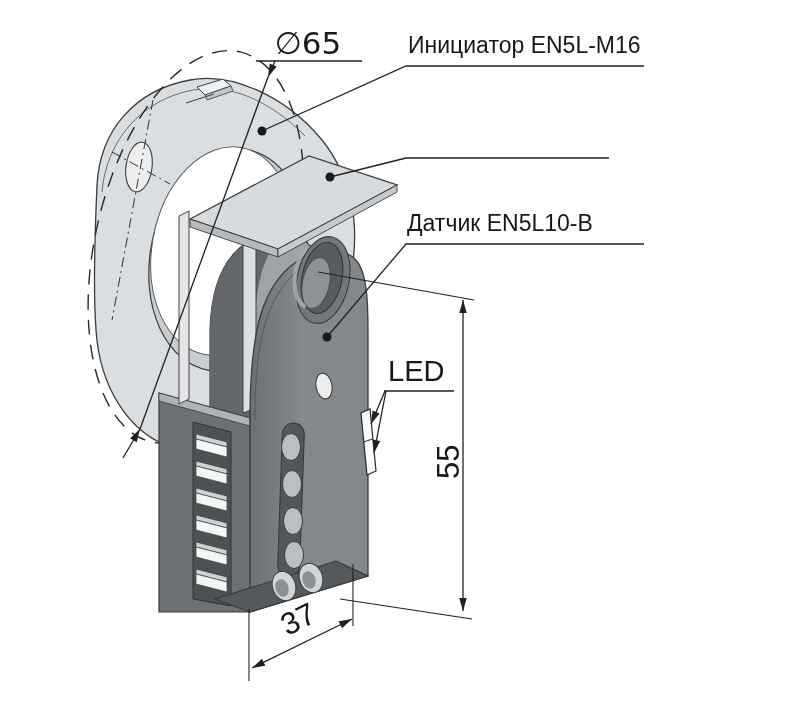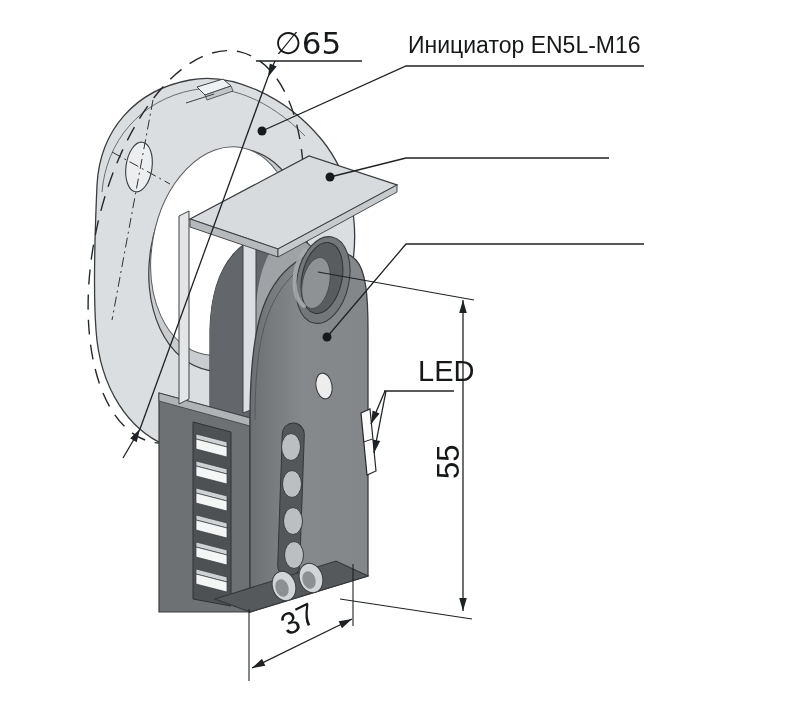--- a/index.html
+++ b/index.html
@@ -5,21 +5,21 @@
   html,body{margin:0;padding:0;background:#ffffff;}
   #stage{position:relative;width:644px;height:710px;background:#ffffff;overflow:hidden;
          font-family:"Liberation Sans","DejaVu Sans",sans-serif;}
   #drawing-svg{position:absolute;left:0;top:0;}
   .callout{position:absolute;color:#16181a;font-size:23px;line-height:1.05;white-space:nowrap;}
   .dim{position:absolute;color:#16181a;font-size:31px;white-space:nowrap;}
   #lbl-dia{left:254px;top:25px;width:108px;text-align:center;font-family:"DejaVu Sans",sans-serif;}
   #lbl-init{left:408px;top:33px;}
   #lbl-vizor{left:407px;top:125px;}
   #lbl-datchik{left:407px;top:211px;}
-  #lbl-led{left:388px;top:356px;font-size:29px;margin-left:30px;}
+  #lbl-led{left:388px;top:356px;font-size:29px;}
   #lbl-55{left:431px;top:479px;transform:rotate(-90deg);transform-origin:0 0;}
   #lbl-37{left:275px;top:611px;transform:rotate(-26deg);transform-origin:0 0;}
 </style>
 </head>
 <body>
 
 <div id="stage">
   <svg id="drawing-svg" width="800" height="710" viewBox="0 0 800 710" xmlns="http://www.w3.org/2000/svg">
     <defs>
       <marker id="arr" markerWidth="15" markerHeight="10" refX="13.5" refY="5" orient="auto-start-reverse" markerUnits="userSpaceOnUse">
@@ -145,16 +145,17 @@
     </g>
     <g fill="#17191b">
       <circle cx="262" cy="131" r="4.5"></circle>
       <circle cx="330" cy="177" r="4.5"></circle>
       <circle cx="327" cy="337" r="4.5"></circle>
     </g>
   </svg>
 
   <div id="lbl-dia" class="dim">∅65</div>
   <div id="lbl-init" class="callout">Инициатор EN5L-M16</div>
+  <div id="lbl-datchik" class="callout">Датчик EN5L10-B</div>
   <div id="lbl-led" class="callout">LED</div>
   <div id="lbl-55" class="dim">55</div>
   <div id="lbl-37" class="dim">37</div>
 </div>
 
 </body></html>

